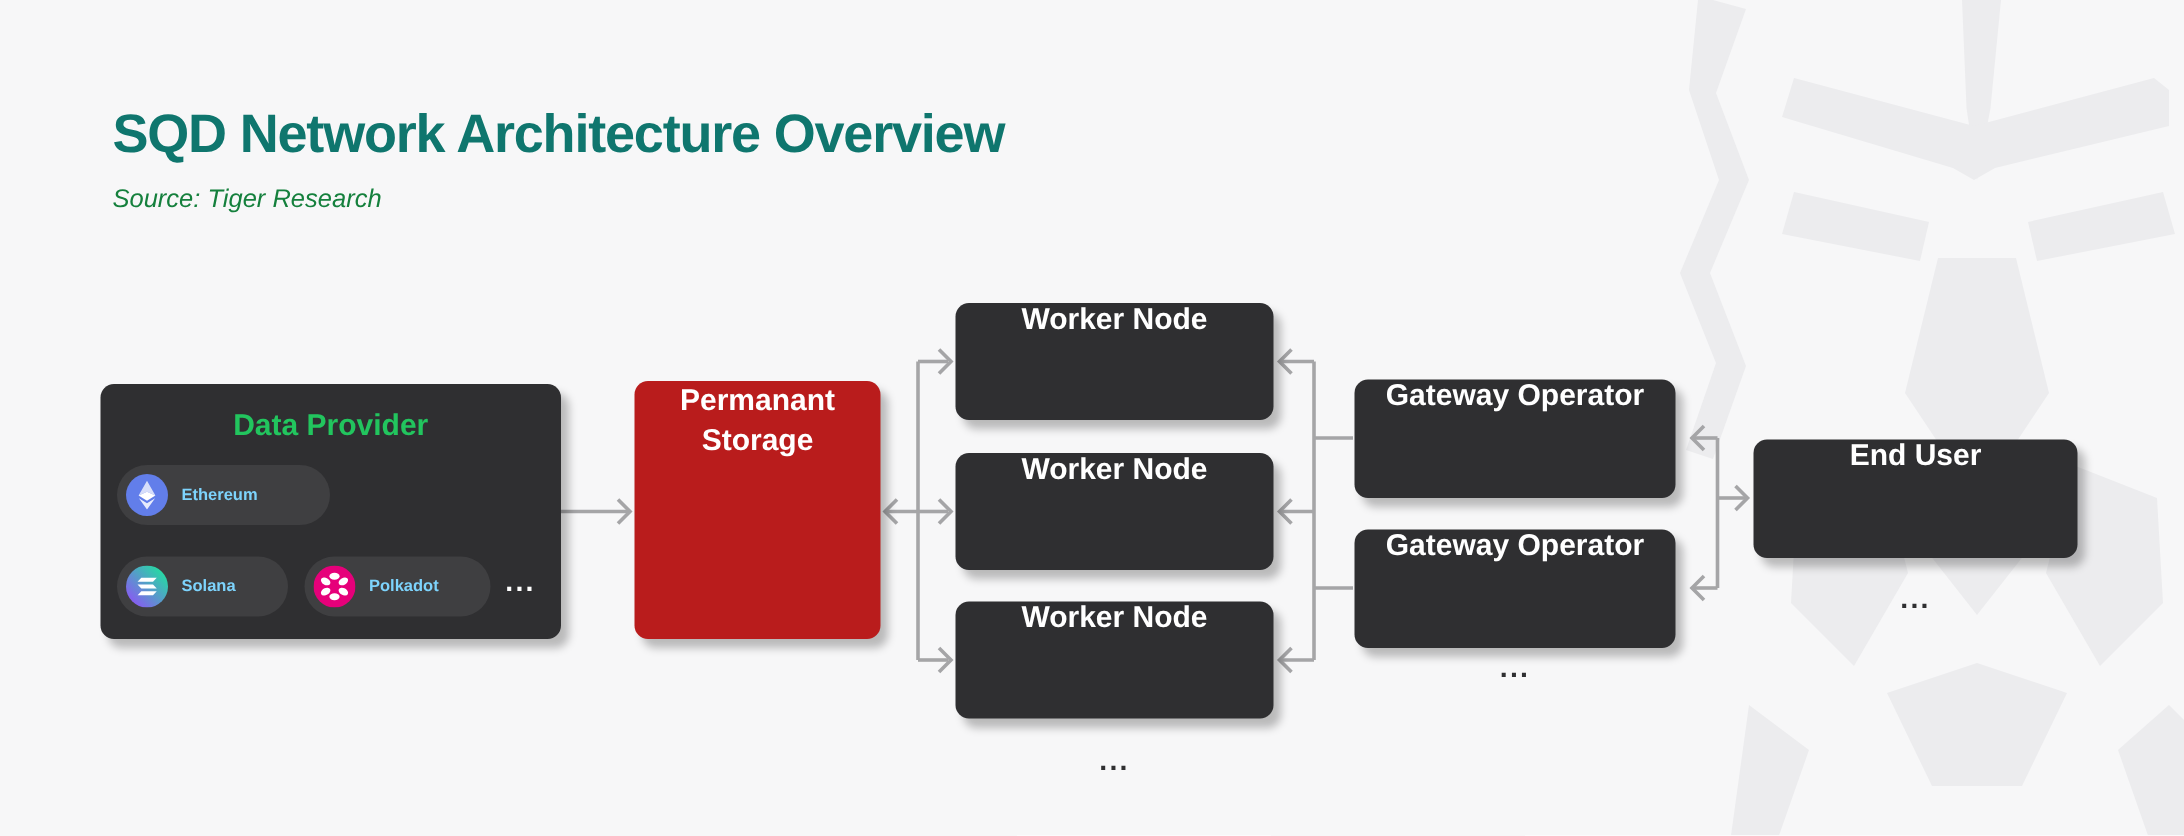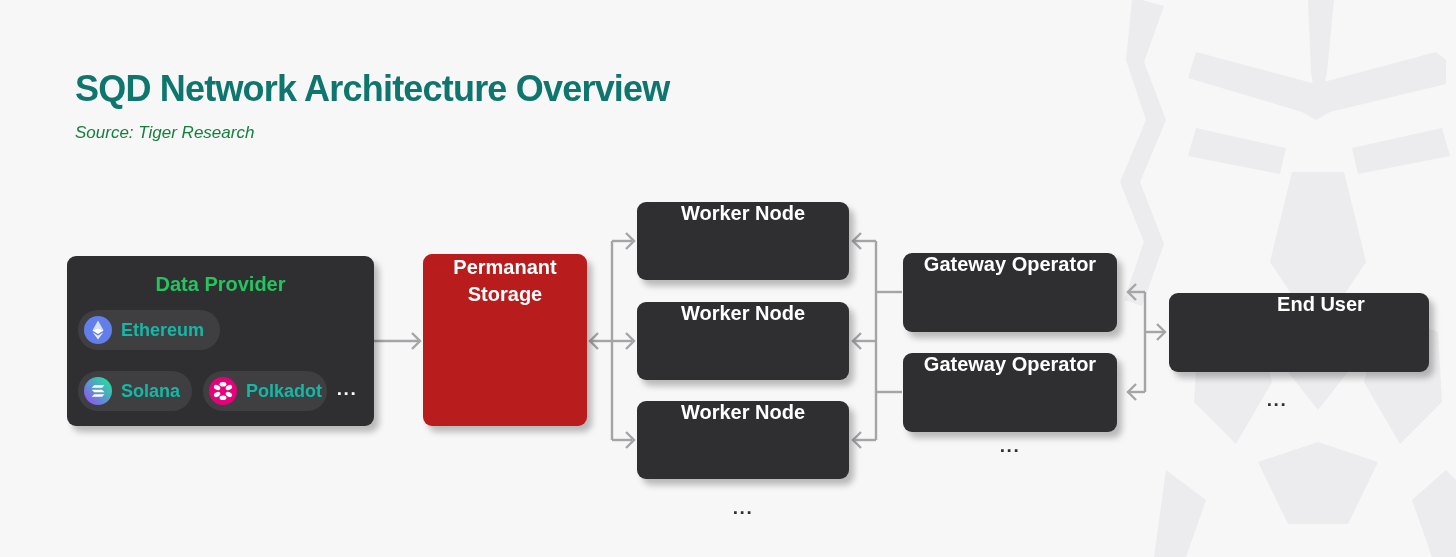--- a/index.html
+++ b/index.html
@@ -21,21 +21,21 @@
     display:flex;align-items:flex-start;justify-content:center;
     text-align:center;font-size:20px;
   }
   .node.storage{background:#b91c1c;line-height:1.35;padding:0 28px;box-sizing:border-box;}
 
   .node.data-provider{display:block;}
   .dp-title{position:absolute;left:0;top:17px;width:100%;text-align:center;font-size:20px;font-weight:700;color:#22c55e;}
   .chip{
     position:absolute;height:40px;background:#3f3f41;border-radius:20px;
     display:flex;align-items:center;gap:9px;padding:0 12px 0 6px;box-sizing:border-box;
-    color:#14b8a6;font-weight:700;font-size:18px;white-space:nowrap;
+    color:#7dd3fc;font-weight:700;font-size:11px;white-space:nowrap;
   }
   .chip svg{width:28px;height:28px;display:block;flex:0 0 auto;}
 
   .ellipsis{
     position:absolute;font-weight:700;font-size:19px;color:#2f2f31;
     letter-spacing:1.5px;text-align:center;line-height:1;
   }
   .ellipsis.light{color:#ffffff;}
 </style>
 </head>
@@ -163,18 +163,18 @@
   <div class="ellipsis" style="left:637px;top:498px;width:212px;">...</div>
 
   <div class="node" style="left:903px;top:253px;width:214px;height:79px;">
     <span>Gateway Operator</span>
   </div>
   <div class="node" style="left:903px;top:353px;width:214px;height:79px;">
     <span>Gateway Operator</span>
   </div>
   <div class="ellipsis" style="left:903px;top:436px;width:214px;">...</div>
 
-  <div class="node" style="left:1169px;top:293px;width:216px;height:79px;padding-left:44px;">
+  <div class="node" style="left:1169px;top:293px;width:216px;height:79px;">
     <span>End User</span>
   </div>
   <div class="ellipsis" style="left:1169px;top:390px;width:216px;">...</div>
 
 </div>
 
 </body></html>

